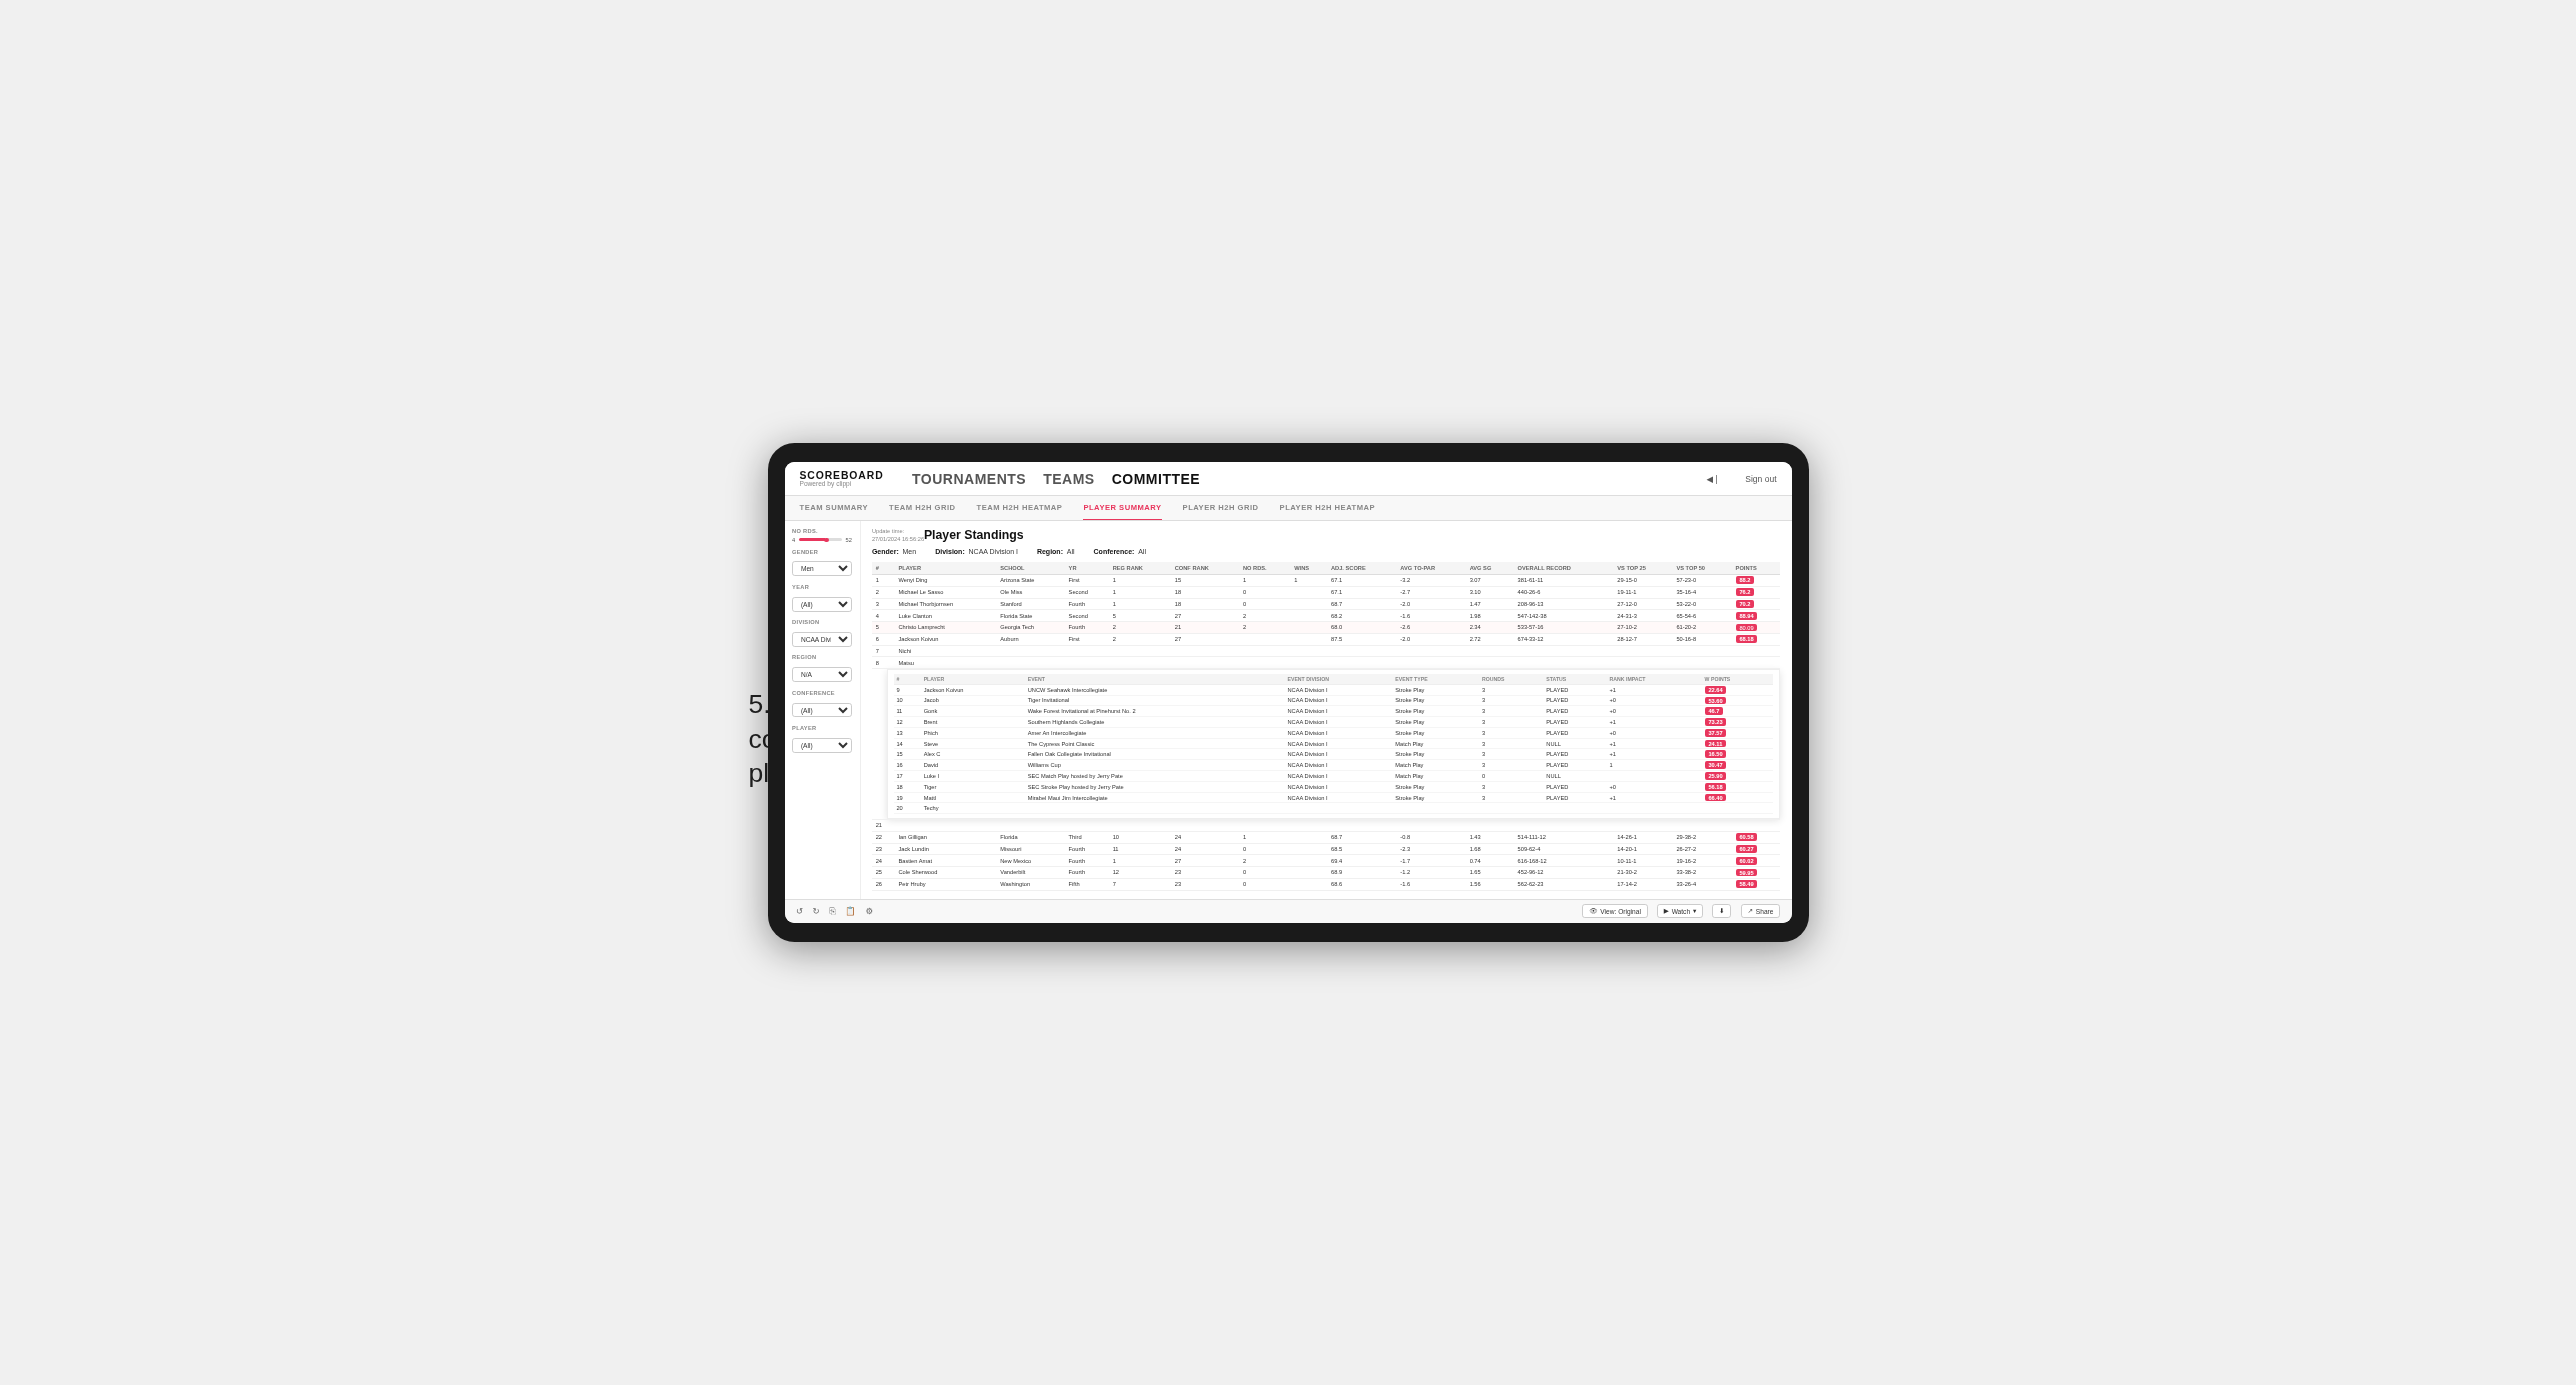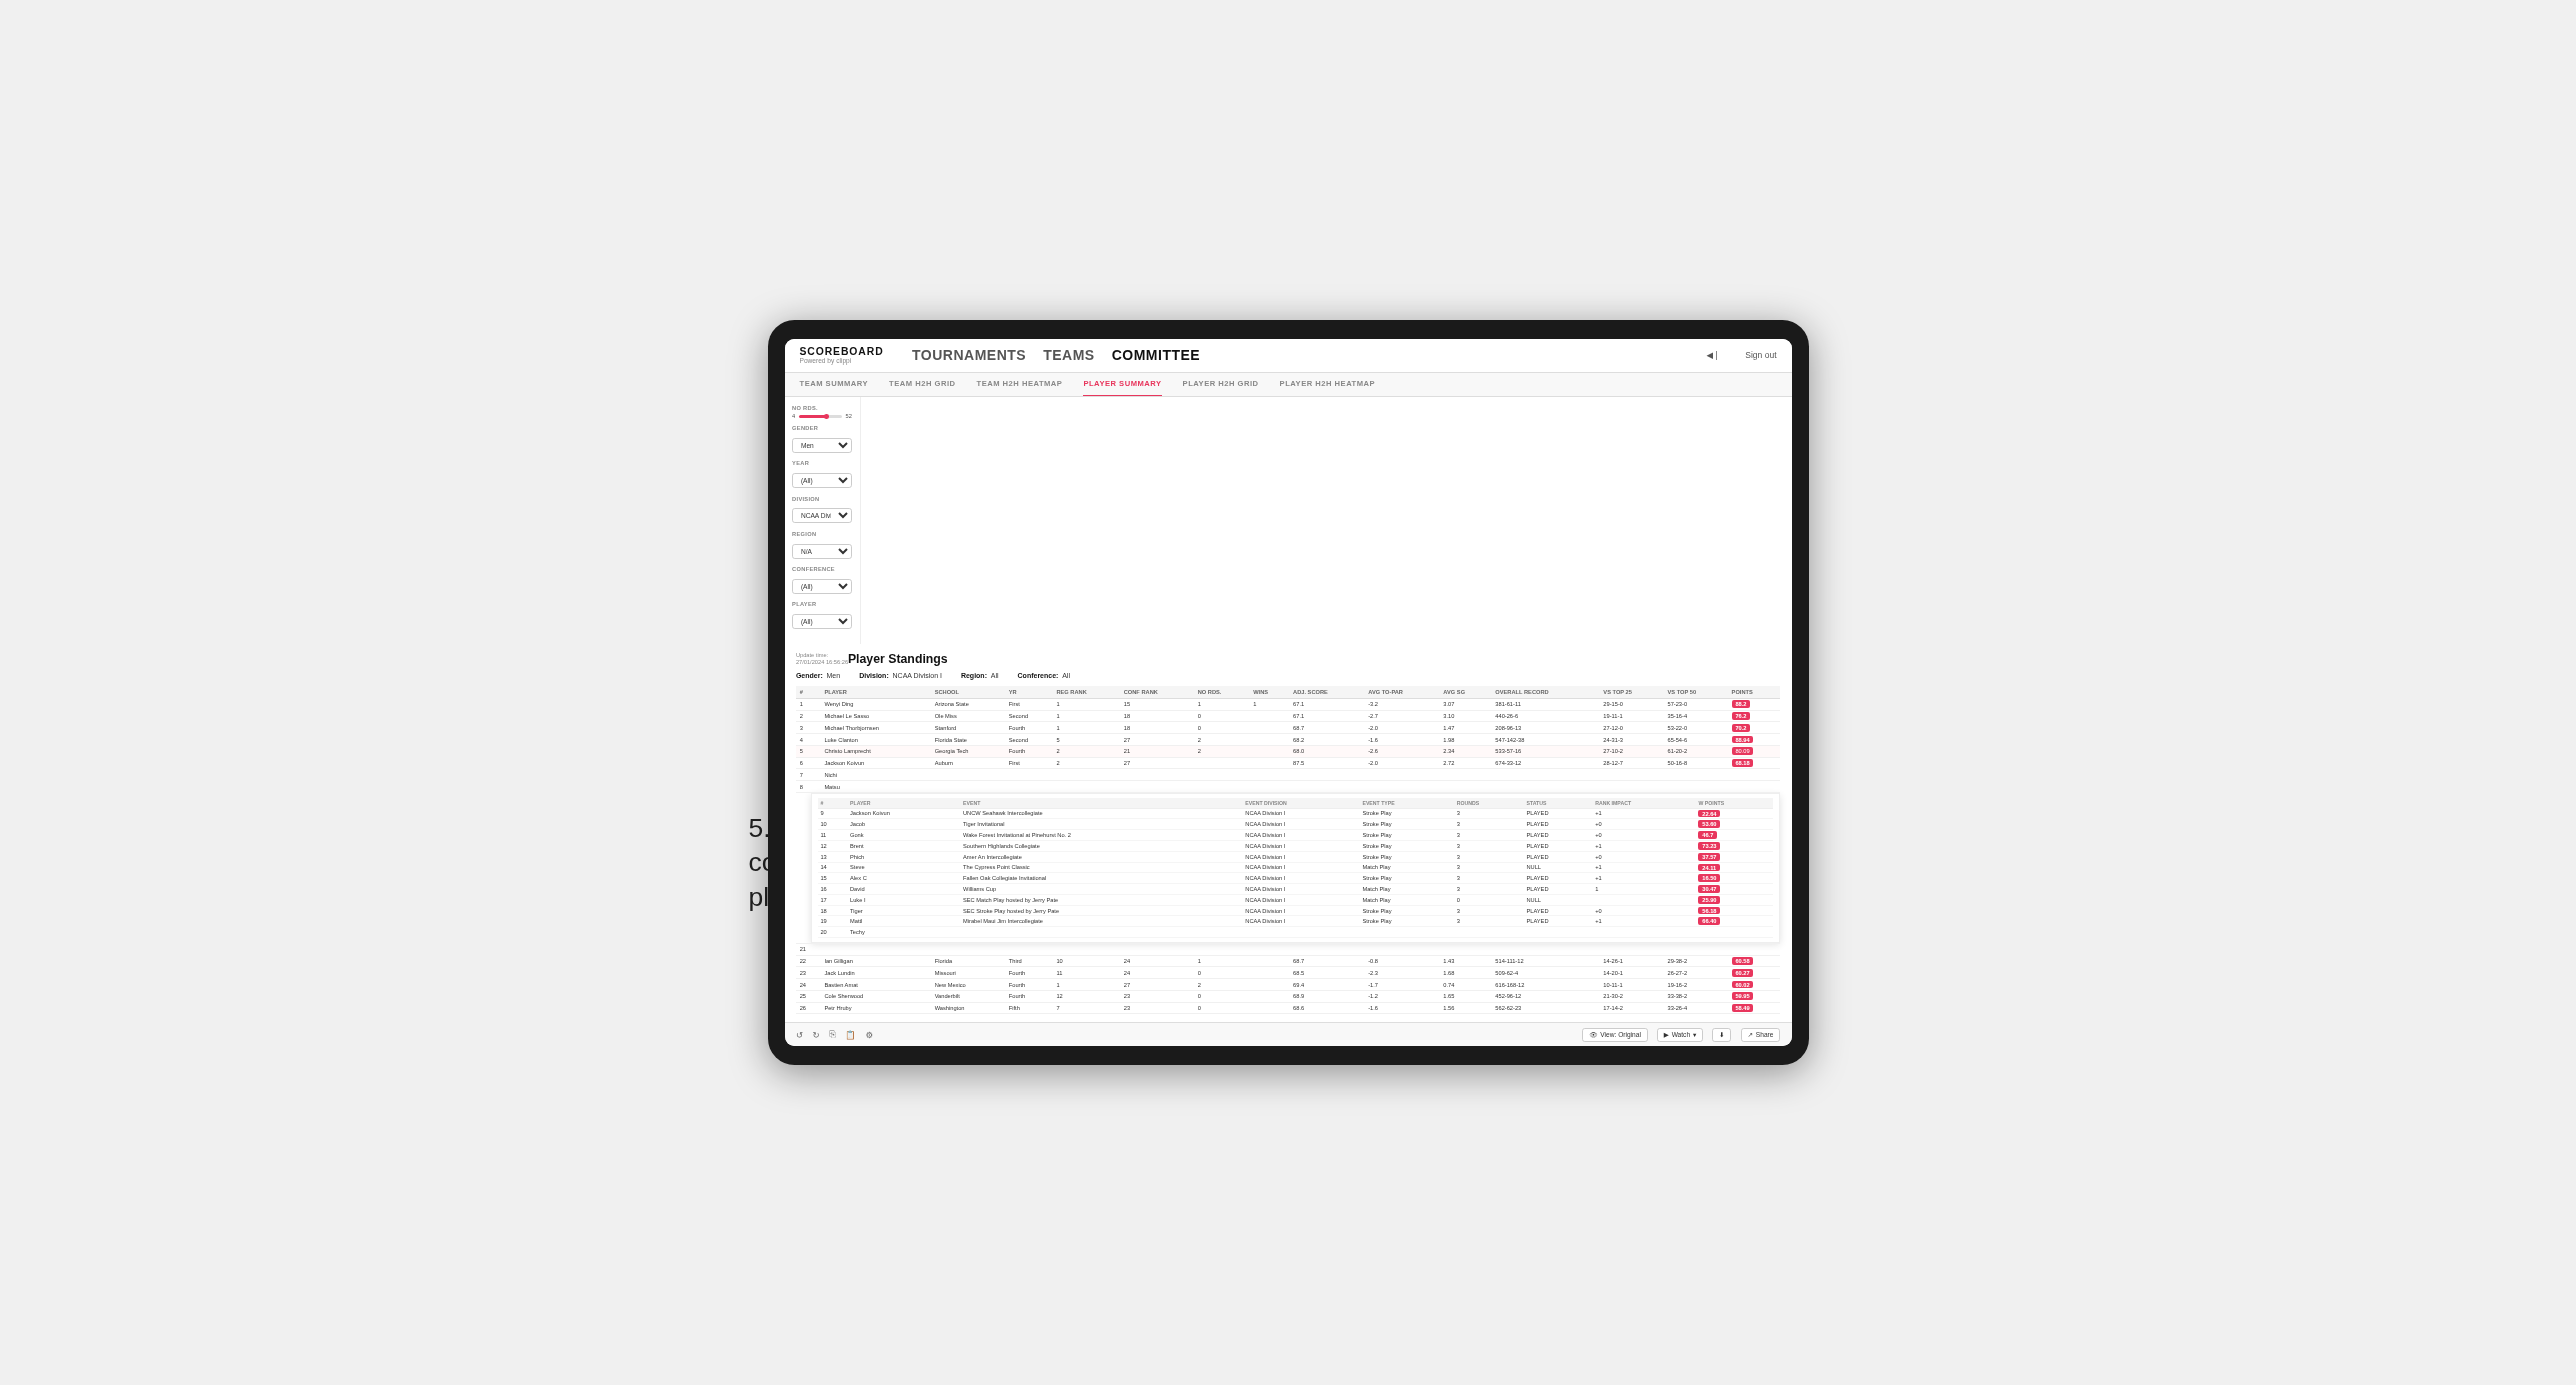--- a/index.html
+++ b/index.html
@@ -145,21 +145,20 @@
     .sub-nav-item.active {
       color: #e8365d;
       border-bottom-color: #e8365d;
     }
 
     
     .main-content {
       display: flex;
       background: #fff;
       min-height: 378px;
-      flex-direction: column;
     }
 
     
     .sidebar {
       width: 76px;
       background: #fff;
       border-right: 0.9px solid #eee;
       padding: 7.6px;
       flex-shrink: 0;
     }

